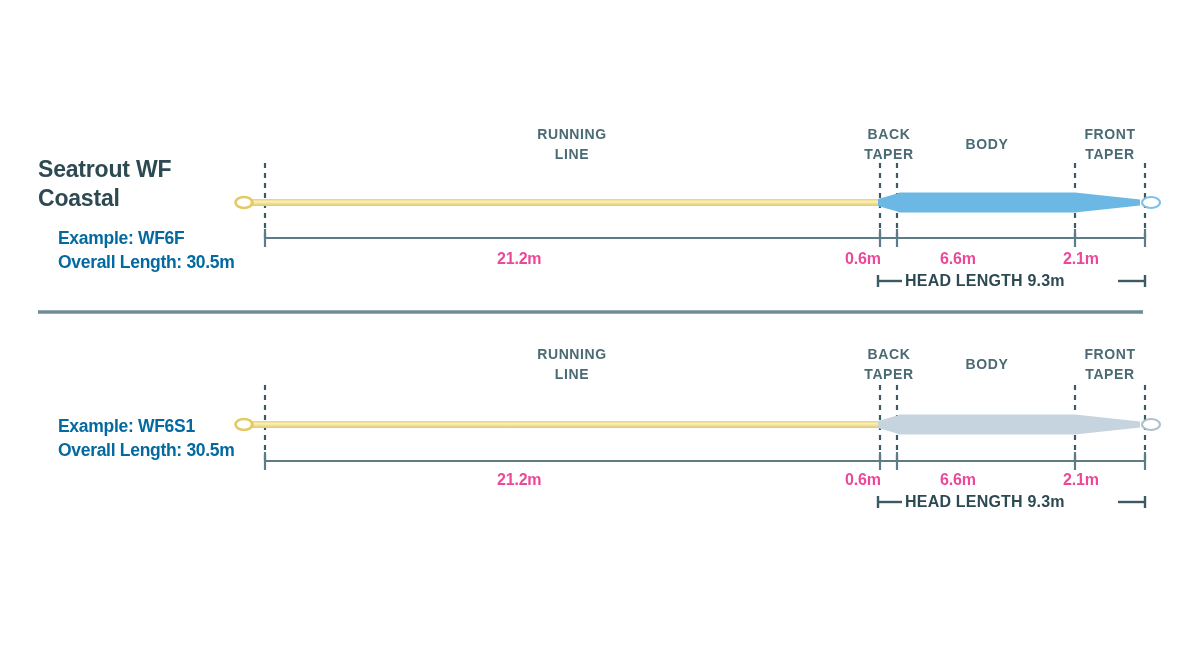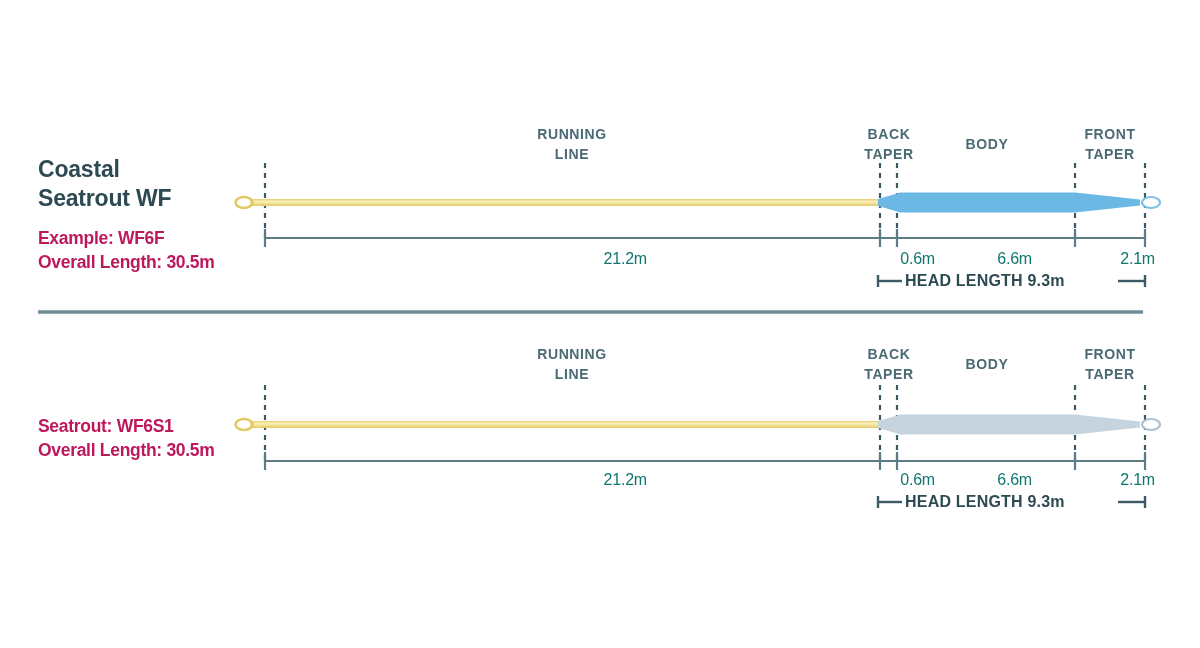--- a/index.html
+++ b/index.html
@@ -41,44 +41,45 @@
   }
   .meta-block {
     position: absolute;
     width: 250px;
   }
   .meta-line {
     font-size: 17.5px;
     font-weight: bold;
     letter-spacing: -0.3px;
     line-height: 1.35;
-    color: #be185d;
+    color: #0369a1;
     white-space: nowrap;
+    margin-left: 20px;
   }
 
   
   .seg-label {
     position: absolute;
     text-align: center;
     font-size: 14px;
     font-weight: bold;
     letter-spacing: 0.6px;
     line-height: 1.45;
     color: #4a6b74;
     white-space: pre-line;
   }
 
   
   .meas-label {
     position: absolute;
-    text-align: right;
+    text-align: left;
     font-size: 16px;
-    font-weight: normal;
+    font-weight: bold;
     letter-spacing: -0.2px;
-    color: #0f766e;
+    color: #ec4899;
     white-space: nowrap;
   }
 
   .head-label {
     position: absolute;
     text-align: left;
     font-size: 16px;
     font-weight: bold;
     letter-spacing: 0.2px;
     color: #2d4a52;
@@ -86,22 +87,22 @@
   }
 
   svg { position: absolute; left: 0; top: 0; }
 </style>
 </head>
 <body>
 
 <div id="stage">
 
   <div class="title-block">
+    <div class="title-line">Seatrout WF</div>
     <div class="title-line">Coastal</div>
-    <div class="title-line">Seatrout WF</div>
   </div>
 
   <div class="meta-block" style="left:38px; top:227px;">
     <div class="meta-line">Example: WF6F</div>
     <div class="meta-line">Overall Length: 30.5m</div>
   </div>
 
   <div class="seg-label" style="left:497px; top:124px; width:150px;">RUNNING
 LINE</div>
   <div class="seg-label" style="left:843px; top:124px; width:92px;">BACK
@@ -111,21 +112,21 @@
 TAPER</div>
 
   <div class="meas-label" style="left:497px; top:250px; width:150px;">21.2m</div>
   <div class="meas-label" style="left:845px; top:250px; width:90px;">0.6m</div>
   <div class="meas-label" style="left:940px; top:250px; width:92px;">6.6m</div>
   <div class="meas-label" style="left:1063px; top:250px; width:92px;">2.1m</div>
 
   <div class="head-label" style="left:905px; top:272px; width:210px;">HEAD LENGTH 9.3m</div>
 
   <div class="meta-block" style="left:38px; top:415px;">
-    <div class="meta-line">Seatrout: WF6S1</div>
+    <div class="meta-line">Example: WF6S1</div>
     <div class="meta-line">Overall Length: 30.5m</div>
   </div>
 
   <div class="seg-label" style="left:497px; top:344px; width:150px;">RUNNING
 LINE</div>
   <div class="seg-label" style="left:843px; top:344px; width:92px;">BACK
 TAPER</div>
   <div class="seg-label" style="left:940px; top:354px; width:94px;">BODY</div>
   <div class="seg-label" style="left:1062px; top:344px; width:96px;">FRONT
 TAPER</div>

